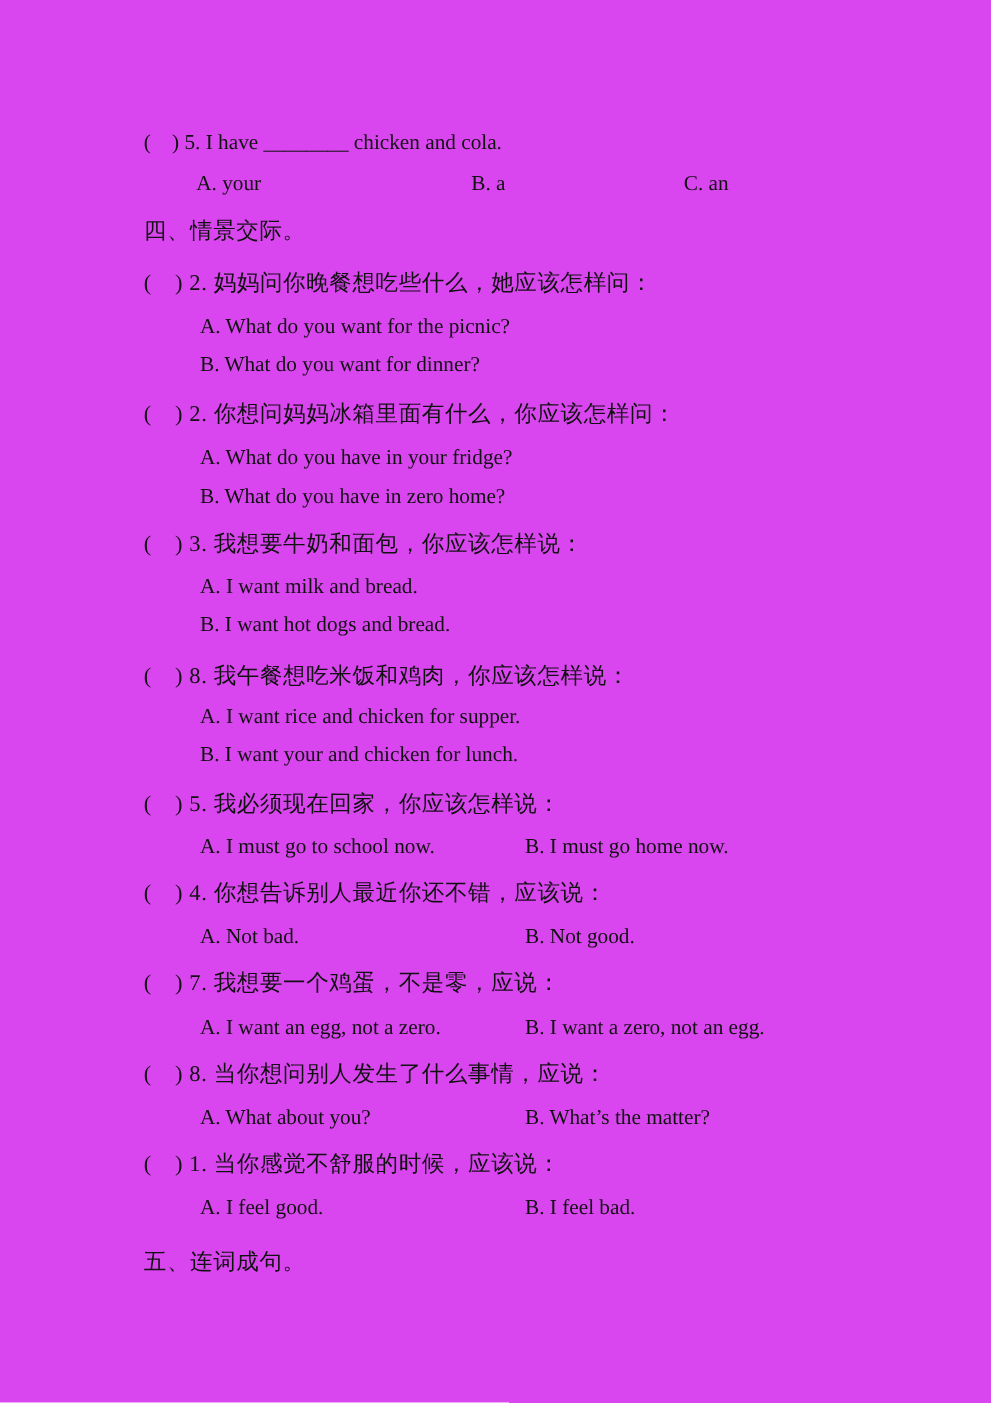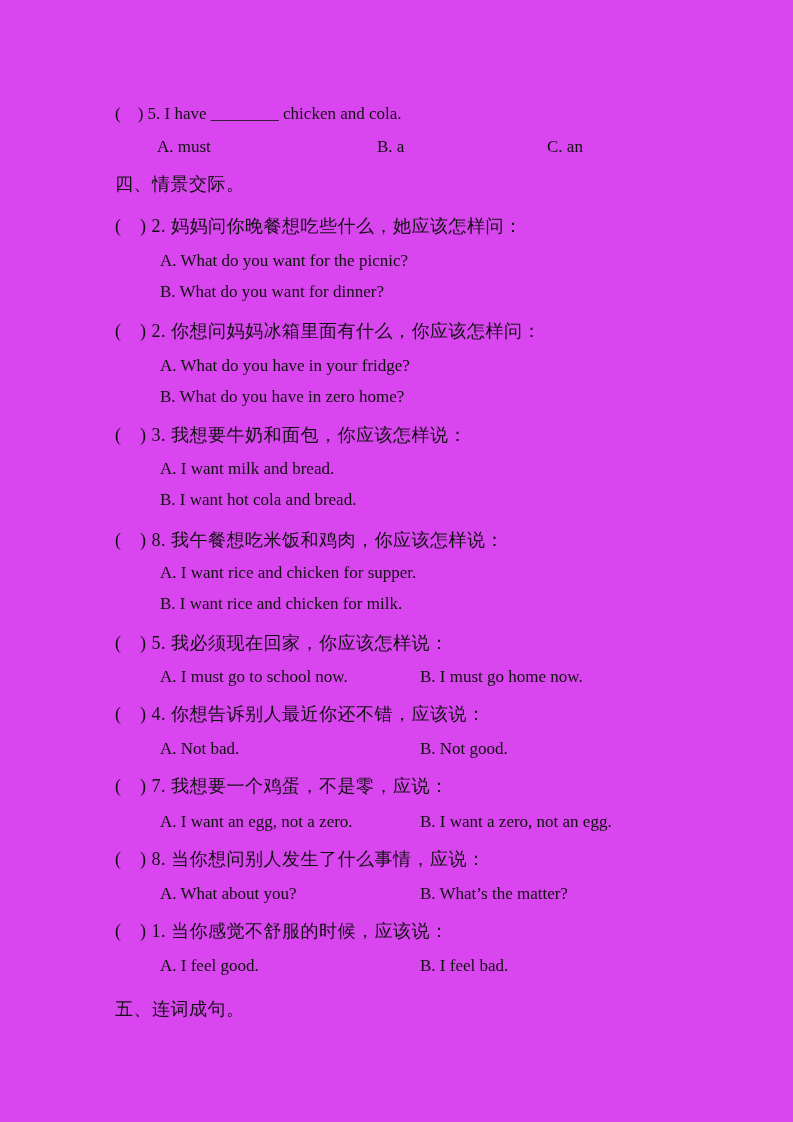--- a/index.html
+++ b/index.html
@@ -31,21 +31,21 @@
 </style>
 </head>
 <body>
 
 <div class="page">
 
   <div class="line" style="top:103px">
     <span class="at115">(　) 5. I have ________ chicken and cola.</span>
   </div>
   <div class="line" style="top:136px">
-    <span class="at157">A. must</span>
+    <span class="at157">A. your</span>
     <span class="at377">B. a</span>
     <span class="at573">C. an</span>
   </div>
 
   <div class="line zh" style="top:173px">
     <span class="at115">四、情景交际。</span>
   </div>
 
   <div class="line zh" style="top:215px">
     <span class="at115">(　) 2. 妈妈问你晚餐想吃些什么，她应该怎样问：</span>
@@ -67,31 +67,31 @@
     <span class="at160">B. What do you have in zero home?</span>
   </div>
 
   <div class="line zh" style="top:424px">
     <span class="at115">(　) 3. 我想要牛奶和面包，你应该怎样说：</span>
   </div>
   <div class="line" style="top:458px">
     <span class="at160">A. I want milk and bread.</span>
   </div>
   <div class="line" style="top:489px">
-    <span class="at160">B. I want hot cola and bread.</span>
+    <span class="at160">B. I want hot dogs and bread.</span>
   </div>
 
   <div class="line zh" style="top:529px">
     <span class="at115">(　) 8. 我午餐想吃米饭和鸡肉，你应该怎样说：</span>
   </div>
   <div class="line" style="top:562px">
     <span class="at160">A. I want rice and chicken for supper.</span>
   </div>
   <div class="line" style="top:593px">
-    <span class="at160">B. I want rice and chicken for milk.</span>
+    <span class="at160">B. I want your and chicken for lunch.</span>
   </div>
 
   <div class="line zh" style="top:632px">
     <span class="at115">(　) 5. 我必须现在回家，你应该怎样说：</span>
   </div>
   <div class="line" style="top:666px">
     <span class="at160">A. I must go to school now.</span>
     <span class="at430">B. I must go home now.</span>
   </div>
 

